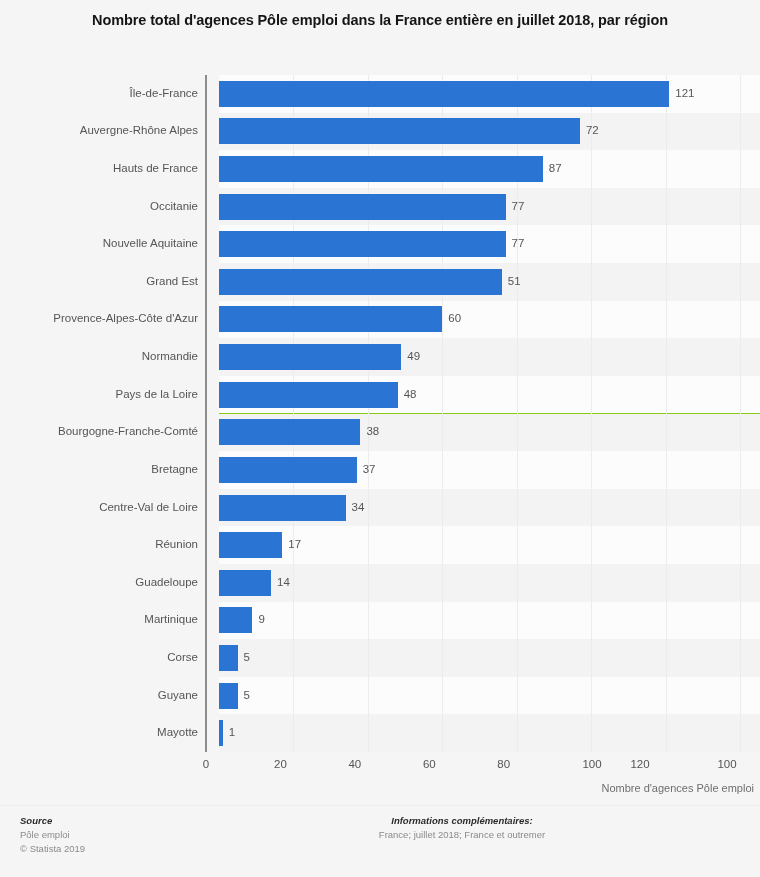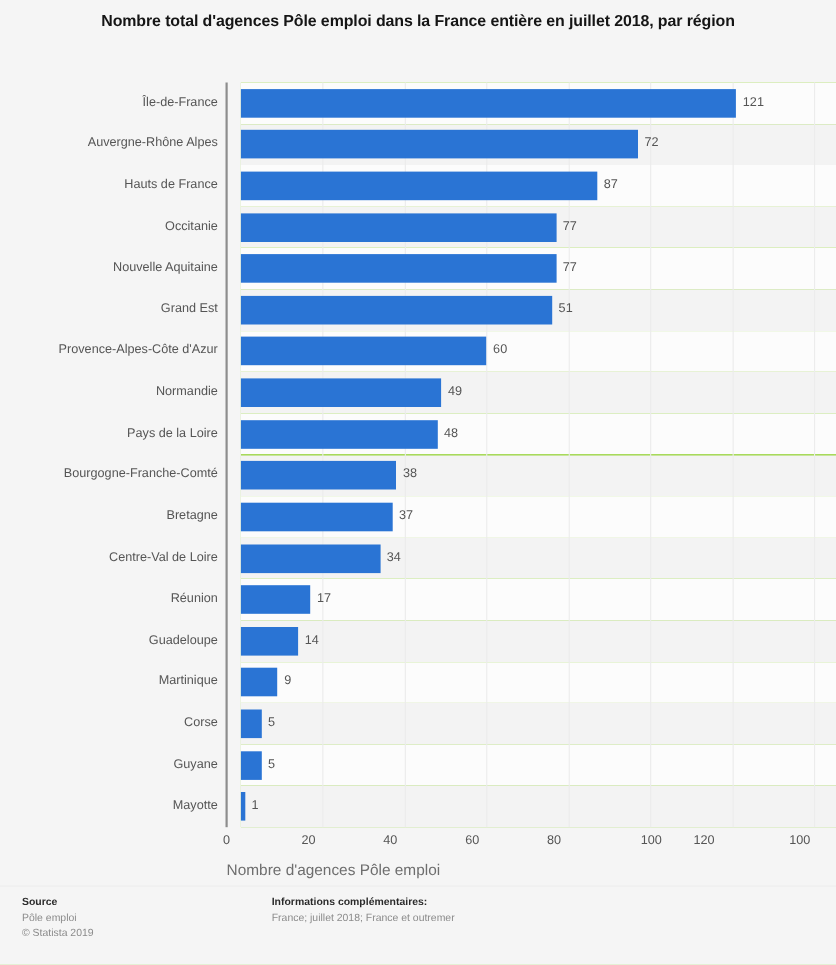--- a/index.html
+++ b/index.html
@@ -126,22 +126,22 @@
     font-size: 11.5px;
     color: #555555;
     transform: translateX(-50%);
     white-space: nowrap;
   }
   #xaxis-title {
     position: absolute;
     left: 206px;
     top: 782px;
     width: 548px;
-    text-align: left;
-    font-size: 14px;
+    text-align: right;
+    font-size: 11px;
     color: #6e6e6e;
     white-space: nowrap;
   }
 
   
   #footer {
     position: absolute;
     left: 0;
     top: 805px;
     width: 760px;
@@ -151,27 +151,28 @@
   #footer-sep {
     position: absolute;
     left: 0;
     top: 0;
     width: 760px;
     height: 1px;
     background: #ededed;
   }
   .foot-col { position: absolute; top: 9px; }
   #foot-source-col { left: 20px; width: 210px; }
-  #foot-info-col   { left: 247px; width: 430px; }
+  #foot-info-col   { left: 247px; width: 430px; text-align: center; }
   .foot-head {
     font-size: 9.5px;
     font-weight: bold;
     color: #2b2b2b;
     line-height: 14px;
     white-space: nowrap;
+    font-style: italic;
   }
   .foot-line {
     font-size: 9.5px;
     color: #8b8b8b;
     line-height: 14px;
     white-space: nowrap;
   }
 </style>
 </head>
 <body>

